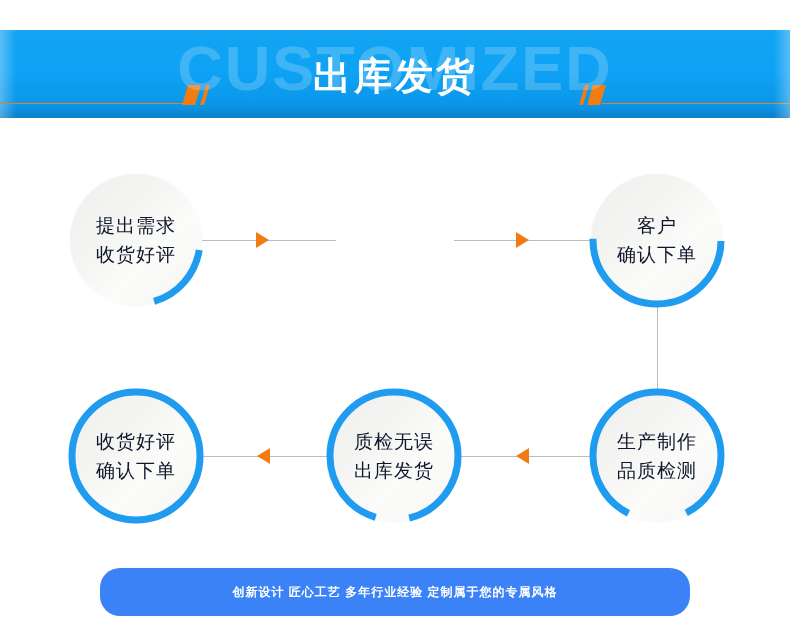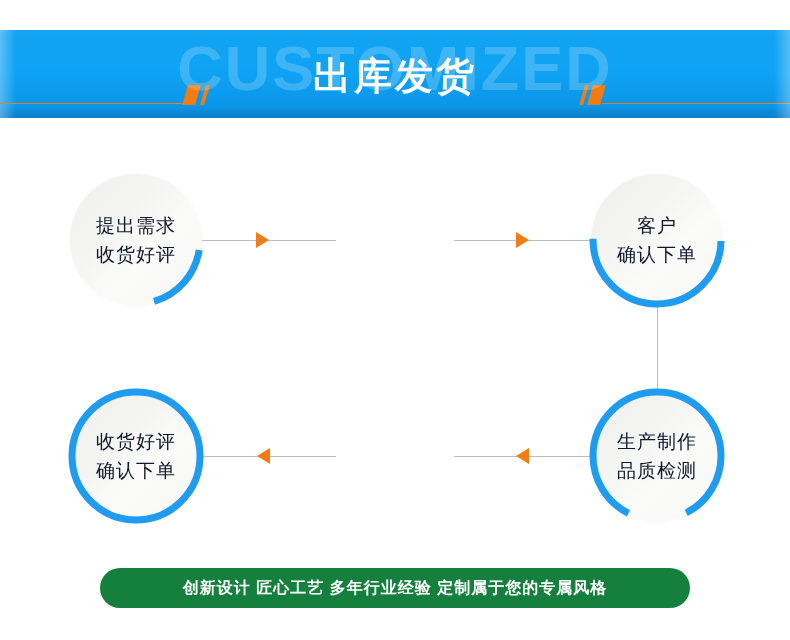--- a/index.html
+++ b/index.html
@@ -203,28 +203,28 @@
   .arr-3-4 { left: 649px; top: 337px; }
   .arr-4-5 { left: 516px; top: 330px; }
   .arr-5-6 { left: 257px; top: 330px; }
 
   
   .slogan {
     position: absolute;
     left: 100px;
     top: 568px;
     width: 590px;
-    height: 40px;
+    height: 48px;
     border-radius: 20px;
-    background: #15803d;
+    background: #3b82f6;
     display: flex;
     align-items: center;
     justify-content: center;
     color: #ffffff;
-    font-size: 16px;
+    font-size: 12px;
     font-weight: bold;
     letter-spacing: 1px;
     white-space: nowrap;
   }
 </style>
 </head>
 <body>
 
 <div class="header">
 
@@ -291,20 +291,32 @@
       <svg viewBox="0 0 138 138">
         <circle cx="69" cy="69" r="64" fill="none" stroke="#1f9cf0" stroke-width="7" stroke-linecap="butt" stroke-dasharray="201 201" stroke-dashoffset="-1"></circle>
       </svg>
     </div>
     <div class="label">
       <span>客户</span>
       <span>确认下单</span>
     </div>
   </div>
 
+  <div class="node n5">
+    <div class="disc"></div>
+    <div class="ring">
+      <svg viewBox="0 0 138 138">
+        <circle cx="69" cy="69" r="64" fill="none" stroke="#1f9cf0" stroke-width="7" stroke-linecap="butt" stroke-dasharray="368 34" stroke-dashoffset="-119"></circle>
+      </svg>
+    </div>
+    <div class="label">
+      <span>质检无误</span>
+      <span>出库发货</span>
+    </div>
+  </div>
 
   <div class="node n6">
     <div class="disc"></div>
     <div class="ring">
       <svg viewBox="0 0 138 138">
         <circle cx="69" cy="69" r="64" fill="none" stroke="#1f9cf0" stroke-width="7" stroke-linecap="butt"></circle>
       </svg>
     </div>
     <div class="label">
       <span>收货好评</span>

